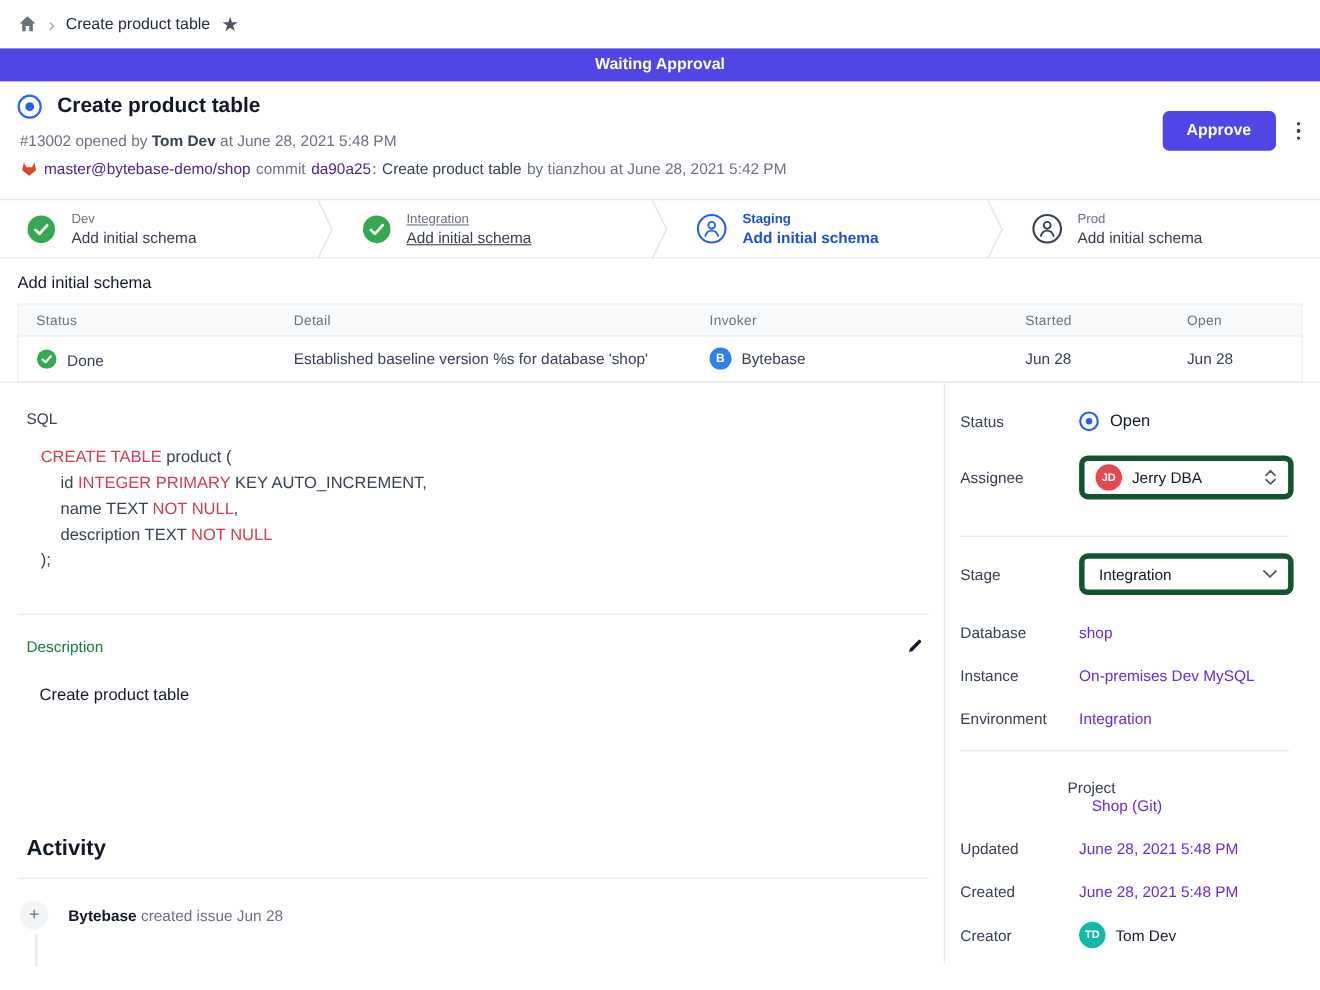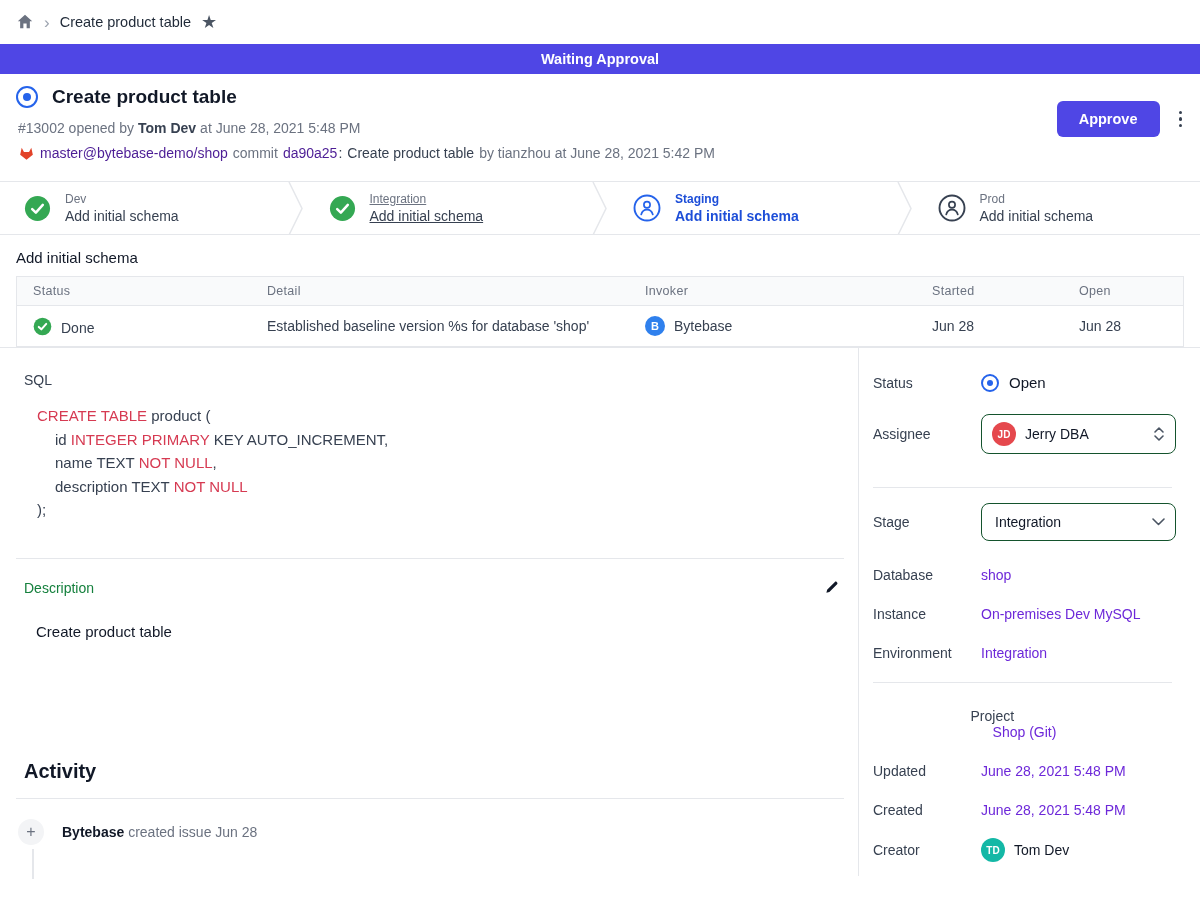--- a/index.html
+++ b/index.html
@@ -92,21 +92,21 @@
   
   .side-row { display:flex; align-items:center; }
   .side-label { width:108px; flex-shrink:0; font-size:14px; color:#374151; }
   .side-value { font-size:14px; color:#6d28d9; }
   .row-status { margin-top:0; }
   .status-val { display:flex; align-items:flex-start; gap:10px; font-size:15px; font-weight:500; color:#111827; }
   .open-ring { width:18px; height:18px; border:2px solid #2563eb; border-radius:50%;
     display:flex; align-items:center; justify-content:center; }
   .open-ring .dot { width:6px; height:6px; background:#2563eb; border-radius:50%; }
   .row-assignee { margin-top:22px; }
-  .select-box { width:196px; height:40px; border:1px solid #14532d; border-radius:8px; background:#fff;
+  .select-box { width:196px; height:40px; border:5px solid #14532d; border-radius:8px; background:#fff;
     display:flex; align-items:center; gap:9px; padding:0 10px 0 10px; cursor:pointer; }
   .select-box .sel-text { flex:1; font-size:14px; color:#111827; }
   .select-box.short { height:38px; padding-left:13px; }
   .sidebar .divider { margin:33px 4px 0 0; }
   .row-stage { margin-top:15px; }
   .row-gap { margin-top:23px; }
   .row-gap-lg { margin-top:25px;flex-direction:column; }
   .side-value.strong { font-weight:500; }
   .creator-val { display:flex; align-items:center; gap:9px; font-size:14px; font-weight:500; color:#111827; }
 </style>

